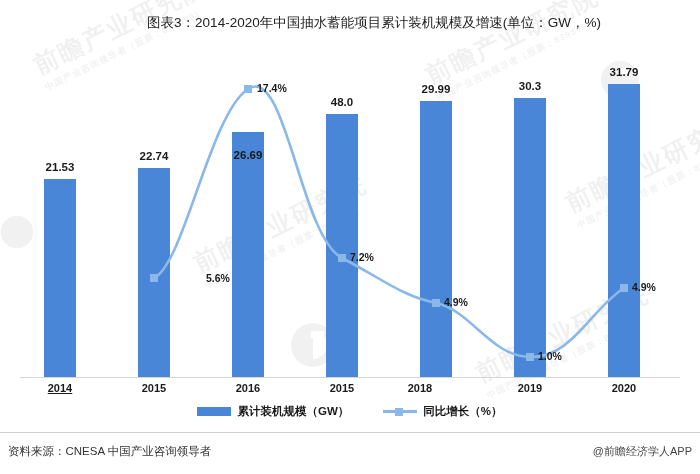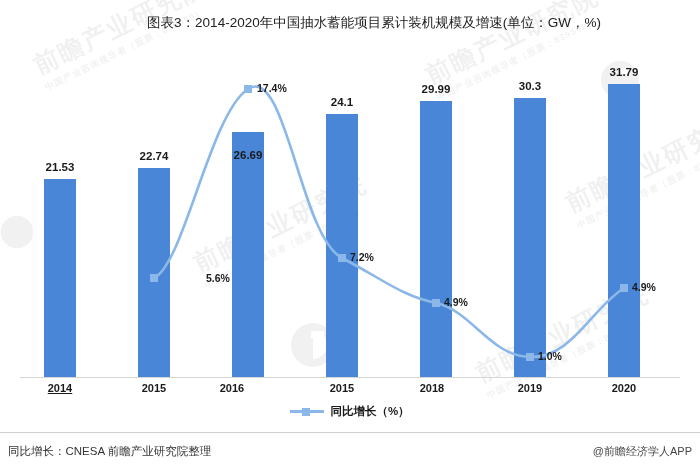--- a/index.html
+++ b/index.html
@@ -135,21 +135,21 @@
     <div class="bar" style="left:118px;height:209px;"></div>
     <div class="bar" style="left:212px;height:245px;"></div>
     <div class="bar" style="left:306px;height:263px;"></div>
     <div class="bar" style="left:400px;height:276px;"></div>
     <div class="bar" style="left:494px;height:279px;"></div>
     <div class="bar" style="left:588px;height:293px;"></div>
 
     <div class="bar-label" style="left:5px;top:103px;">21.53</div>
     <div class="bar-label" style="left:99px;top:92px;">22.74</div>
     <div class="bar-label" style="left:193px;top:56px;margin-top:35px;">26.69</div>
-    <div class="bar-label" style="left:287px;top:38px;">24.1</div>
+    <div class="bar-label" style="left:287px;top:38px;">48.0</div>
     <div class="bar-label" style="left:381px;top:25px;">29.99</div>
     <div class="bar-label" style="left:475px;top:22px;">30.3</div>
     <div class="bar-label" style="left:569px;top:8px;">31.79</div>
 
     <svg class="line-svg" viewBox="0 0 660 320" preserveAspectRatio="none">
       <path d="M134,220 C164,206 190,56 228,31 C266,6 280,178 322,200 C364,222 382,238 416,245 C452,253 470,298 510,299 C552,300 570,252 604,230" fill="none" stroke="#8bb8e8" stroke-width="2.6" stroke-linecap="round"></path>
       <rect x="130" y="216" width="8" height="8" fill="#8bb8e8"></rect>
       <rect x="224" y="27" width="8" height="8" fill="#8bb8e8"></rect>
       <rect x="318" y="196" width="8" height="8" fill="#8bb8e8"></rect>
       <rect x="412" y="241" width="8" height="8" fill="#8bb8e8"></rect>
@@ -161,31 +161,35 @@
     <div class="pct-label" style="left:237px;top:24px;">17.4%</div>
     <div class="pct-label" style="left:330px;top:193px;">7.2%</div>
     <div class="pct-label" style="left:424px;top:238px;">4.9%</div>
     <div class="pct-label" style="left:518px;top:292px;">1.0%</div>
     <div class="pct-label" style="left:612px;top:223px;">4.9%</div>
   </div>
 
   <div class="xaxis">
     <div class="xtick" style="left:0px;text-decoration:underline;">2014</div>
     <div class="xtick" style="left:94px;">2015</div>
-    <div class="xtick" style="left:172px;">2016</div>
+    <div class="xtick" style="left:188px;">2016</div>
     <div class="xtick" style="left:282px;">2015</div>
-    <div class="xtick" style="left:372px;">2018</div>
+    <div class="xtick" style="left:360px;">2018</div>
     <div class="xtick" style="left:470px;">2019</div>
     <div class="xtick" style="left:564px;">2020</div>
   </div>
 
   <div class="legend">
+    <div class="legend-item">
+      <span class="lg-swatch"></span>
+      <span class="legend-text">累计装机规模（GW）</span>
+    </div>
     <div class="legend-item">
       <span class="lg-line"></span>
       <span class="legend-text">同比增长（%）</span>
     </div>
   </div>
 
   <div class="footer-rule"></div>
-  <div class="source">同比增长：CNESA 前瞻产业研究院整理</div>
+  <div class="source">资料来源：CNESA 中国产业咨询领导者</div>
   <div class="app-tag">@前瞻经济学人APP</div>
 
 </div>
 
 </body></html>

